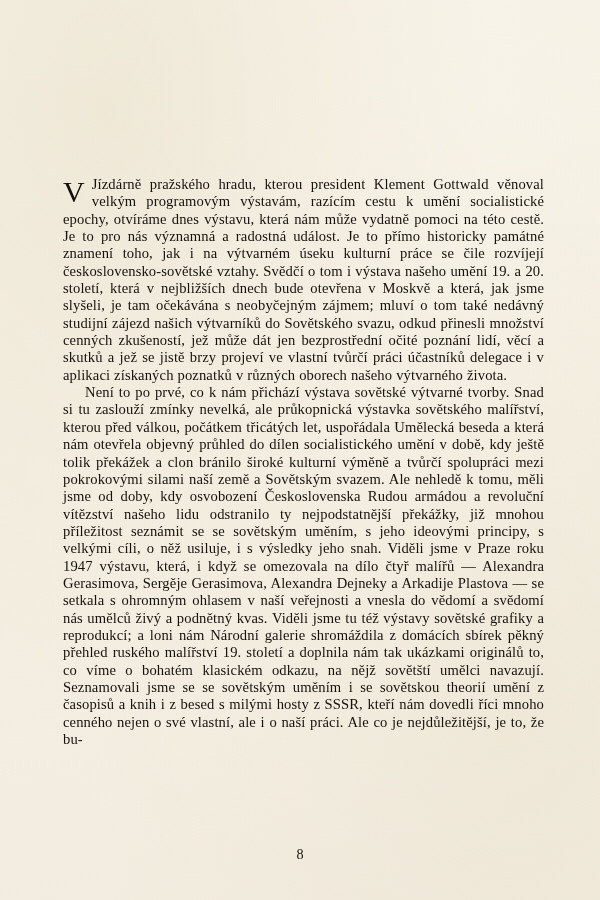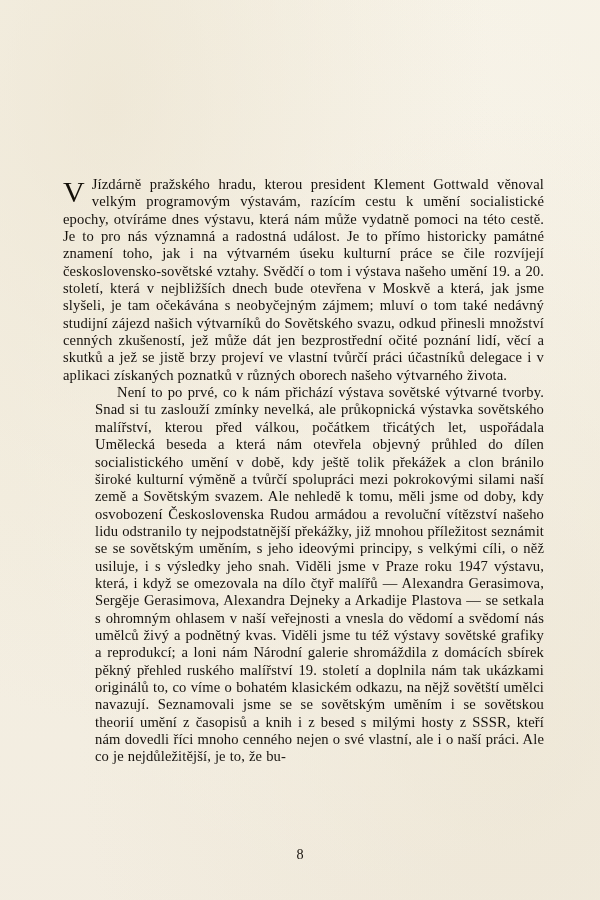--- a/index.html
+++ b/index.html
@@ -48,21 +48,20 @@
     font-size: 14.6px;
     line-height: 17.35px;
     color: #15110d;
     letter-spacing: 0.12px;
     word-spacing: 0.2px;
     hyphens: none;
   }
 
   p.para + p.para {
     text-indent: 22px;
-    margin-left: 32px;
   }
 
   .dropcap {
     float: left;
     font-size: 30px;
     line-height: 27px;
     padding: 1px 7px 0 0;
     margin-top: 1px;
     font-weight: 400;
     color: #141009;

